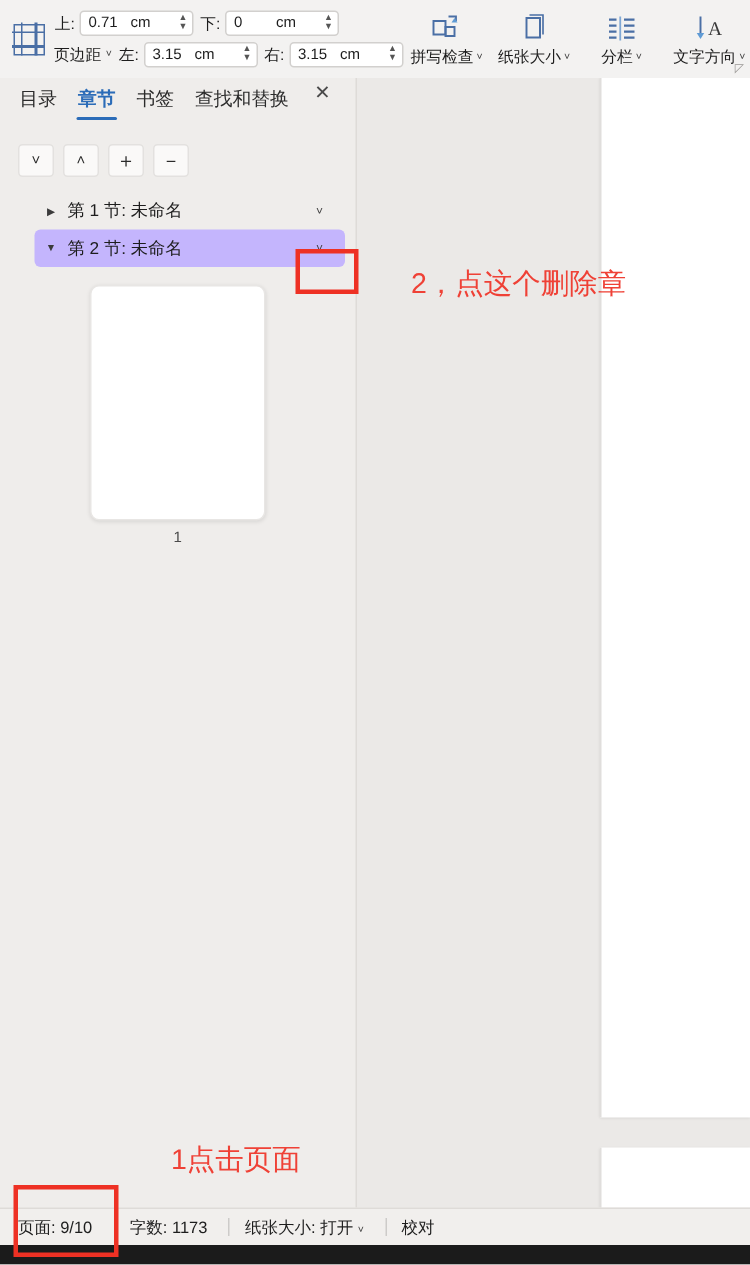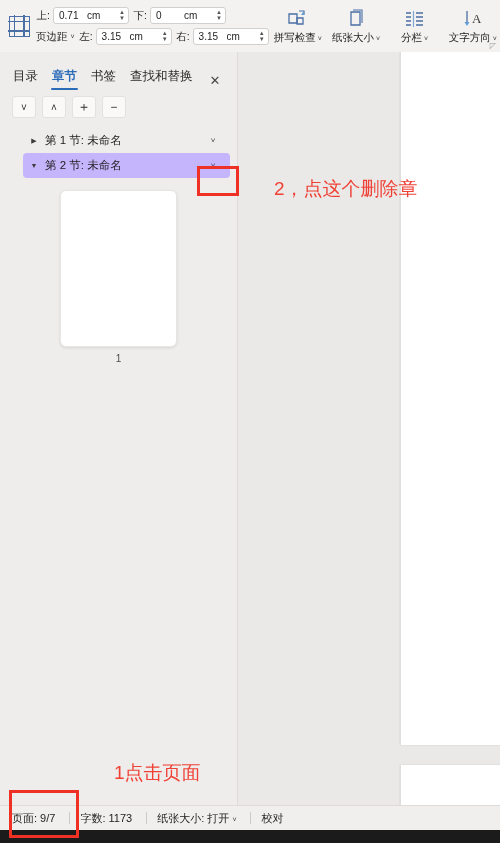--- a/index.html
+++ b/index.html
@@ -56,21 +56,21 @@
   .bigbtn .bl{font-size:10.5px;white-space:nowrap;display:flex;align-items:center;gap:2px;}
   .caret{font-size:7px;color:#3c3c3c;}
 
   .launcher{position:absolute;right:4px;bottom:2px;font-size:8px;color:#9b9996;}
 
   
   .pane{
     position:absolute;left:0;top:52px;width:237px;bottom:37px;
     background:#efedeb;border-right:1px solid #dedbd8;
   }
-  .tabs{display:flex;align-items:flex-end;height:38px;padding:0 6px;gap:0px;}
+  .tabs{display:flex;align-items:flex-start;height:38px;padding:0 6px;gap:0px;}
   .tab{
     font-size:12.5px;color:#2b2b2b;padding:6px 7px 5px 7px;position:relative;
     white-space:nowrap;cursor:default;
   }
   .tab.active{color:#2b6cb8;font-weight:bold;}
   .tab.active:after{
     content:"";position:absolute;left:6px;right:6px;bottom:0px;height:2px;
     background:#2b6cb8;border-radius:1px;
   }
   .tab-close{margin-left:4px;font-size:13px;color:#4a4a4a;padding:2px 6px;cursor:default;}
@@ -296,21 +296,21 @@
     <div class="thumb-num">1</div>
   </div>
 </div>
 
 <div class="docarea">
   <div class="page p1"></div>
   <div class="page p2"></div>
 </div>
 
 <div class="status">
-  <div class="st-item">页面: 9/7</div>
+  <div class="st-item">页面: 9/10</div>
   <div class="st-sep"></div>
   <div class="st-item">字数: 1173</div>
   <div class="st-sep"></div>
   <div class="st-item">
     <span>纸张大小: 打开</span>
     <span class="caret">˅</span>
   </div>
   <div class="st-sep"></div>
   <div class="st-item">校对</div>
 </div>

